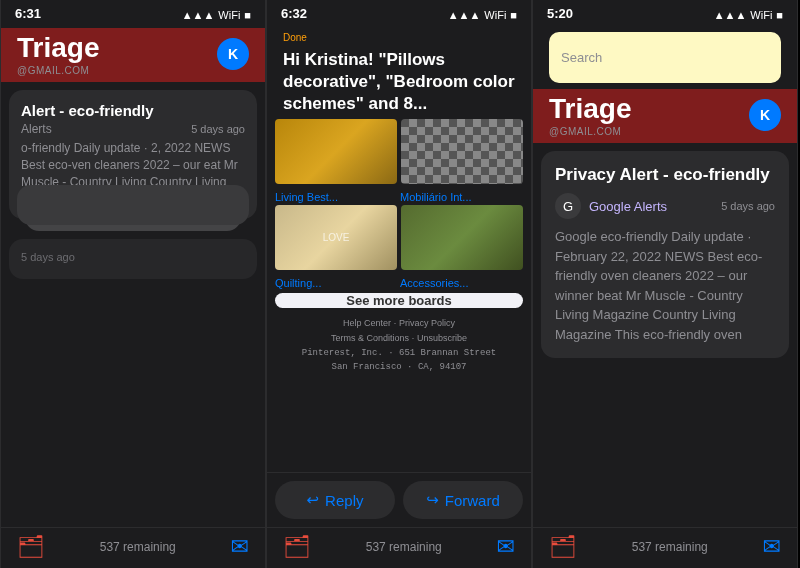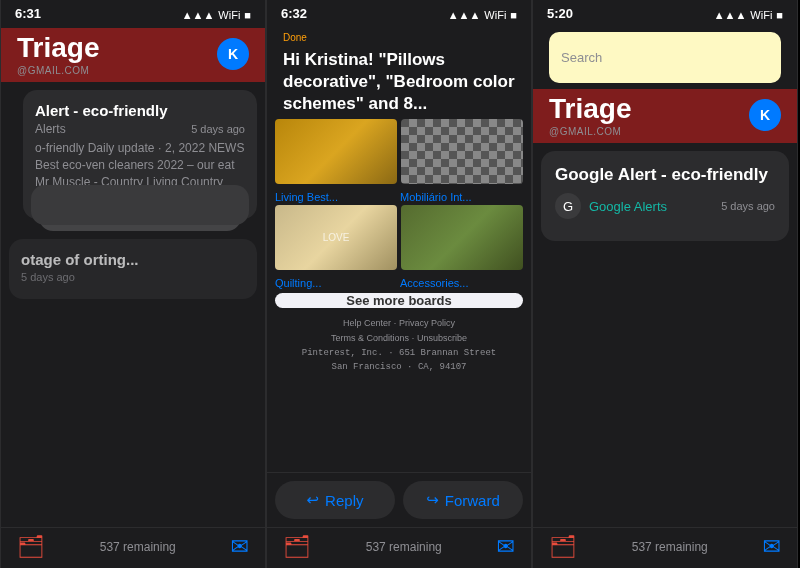--- a/index.html
+++ b/index.html
@@ -92,21 +92,20 @@
 
     
     .email-card {
       background: #2c2c2e;
       border-radius: 14px;
       padding: 12px;
       margin-bottom: 8px;
     }
     .email-card-stacked {
       position: relative;
-      margin-left: 14px;
     }
     .email-card-back {
       position: absolute;
       background: #3a3a3c;
       border-radius: 14px;
       width: calc(100% - 16px);
       left: 8px;
       height: 40px;
       bottom: -6px;
     }
@@ -291,21 +290,21 @@
       border-radius: 50%;
       background: #3a3a3c;
       display: flex;
       align-items: center;
       justify-content: center;
       font-size: 13px;
       color: #fff;
     }
     .sender-name {
       font-size: 13px;
-      color: #14b8a6;
+      color: #c4b5fd;
       font-weight: 500;
       flex: 1;
     }
     .sender-date {
       font-size: 11px;
       color: #8e8e93;
     }
     .detail-body {
       font-size: 13px;
       color: #8e8e93;
@@ -355,21 +354,20 @@
         <div class="email-subject">Alert - eco-friendly</div>
         <div class="email-sender-row">
           <span class="email-sender">Alerts</span>
           <span class="email-date">5 days ago</span>
         </div>
         <div class="email-preview">o-friendly Daily update · 2, 2022 NEWS Best eco-ven cleaners 2022 – our eat Mr Muscle - Country Living Country Living Magazine friendly oven</div>
       </div>
     </div>
 
     <div class="email-card" style="opacity: 0.7;">
-      <div class="email-subject">otage of orting...</div>
       <div class="email-sender-row">
         <span class="email-date">5 days ago</span>
       </div>
     </div>
   </div>
 
   <div class="tab-bar">
     <span class="tab-icon" style="color:#e74c3c;">🗂</span>
     <span class="remaining-count">537 remaining</span>
     <span class="tab-icon" style="color:#007aff;">✉</span>
@@ -459,26 +457,27 @@
     <div class="app-header-row">
       <div>
         <div class="app-title">Triage</div>
         <div class="gmail-label">@GMAIL.COM</div>
       </div>
       <div class="avatar">K</div>
     </div>
   </div>
 
   <div class="email-detail-card">
-    <div class="detail-card-subject">Google Alert - eco-friendly</div>
+    <div class="detail-card-subject">Privacy Alert - eco-friendly</div>
     <div class="sender-row">
       <div class="sender-avatar">G</div>
       <span class="sender-name">Google Alerts</span>
       <span class="sender-date">5 days ago</span>
     </div>
+    <div class="detail-body">Google eco-friendly Daily update · February 22, 2022 NEWS Best eco-friendly oven cleaners 2022 – our winner beat Mr Muscle - Country Living Magazine Country Living Magazine This eco-friendly oven</div>
   </div>
 
   <div class="tab-bar" style="margin-top: auto;">
     <span class="tab-icon" style="color:#e74c3c;">🗂</span>
     <span class="remaining-count">537 remaining</span>
     <span class="tab-icon" style="color:#007aff;">✉</span>
   </div>
 </div>
 
 </body></html>

